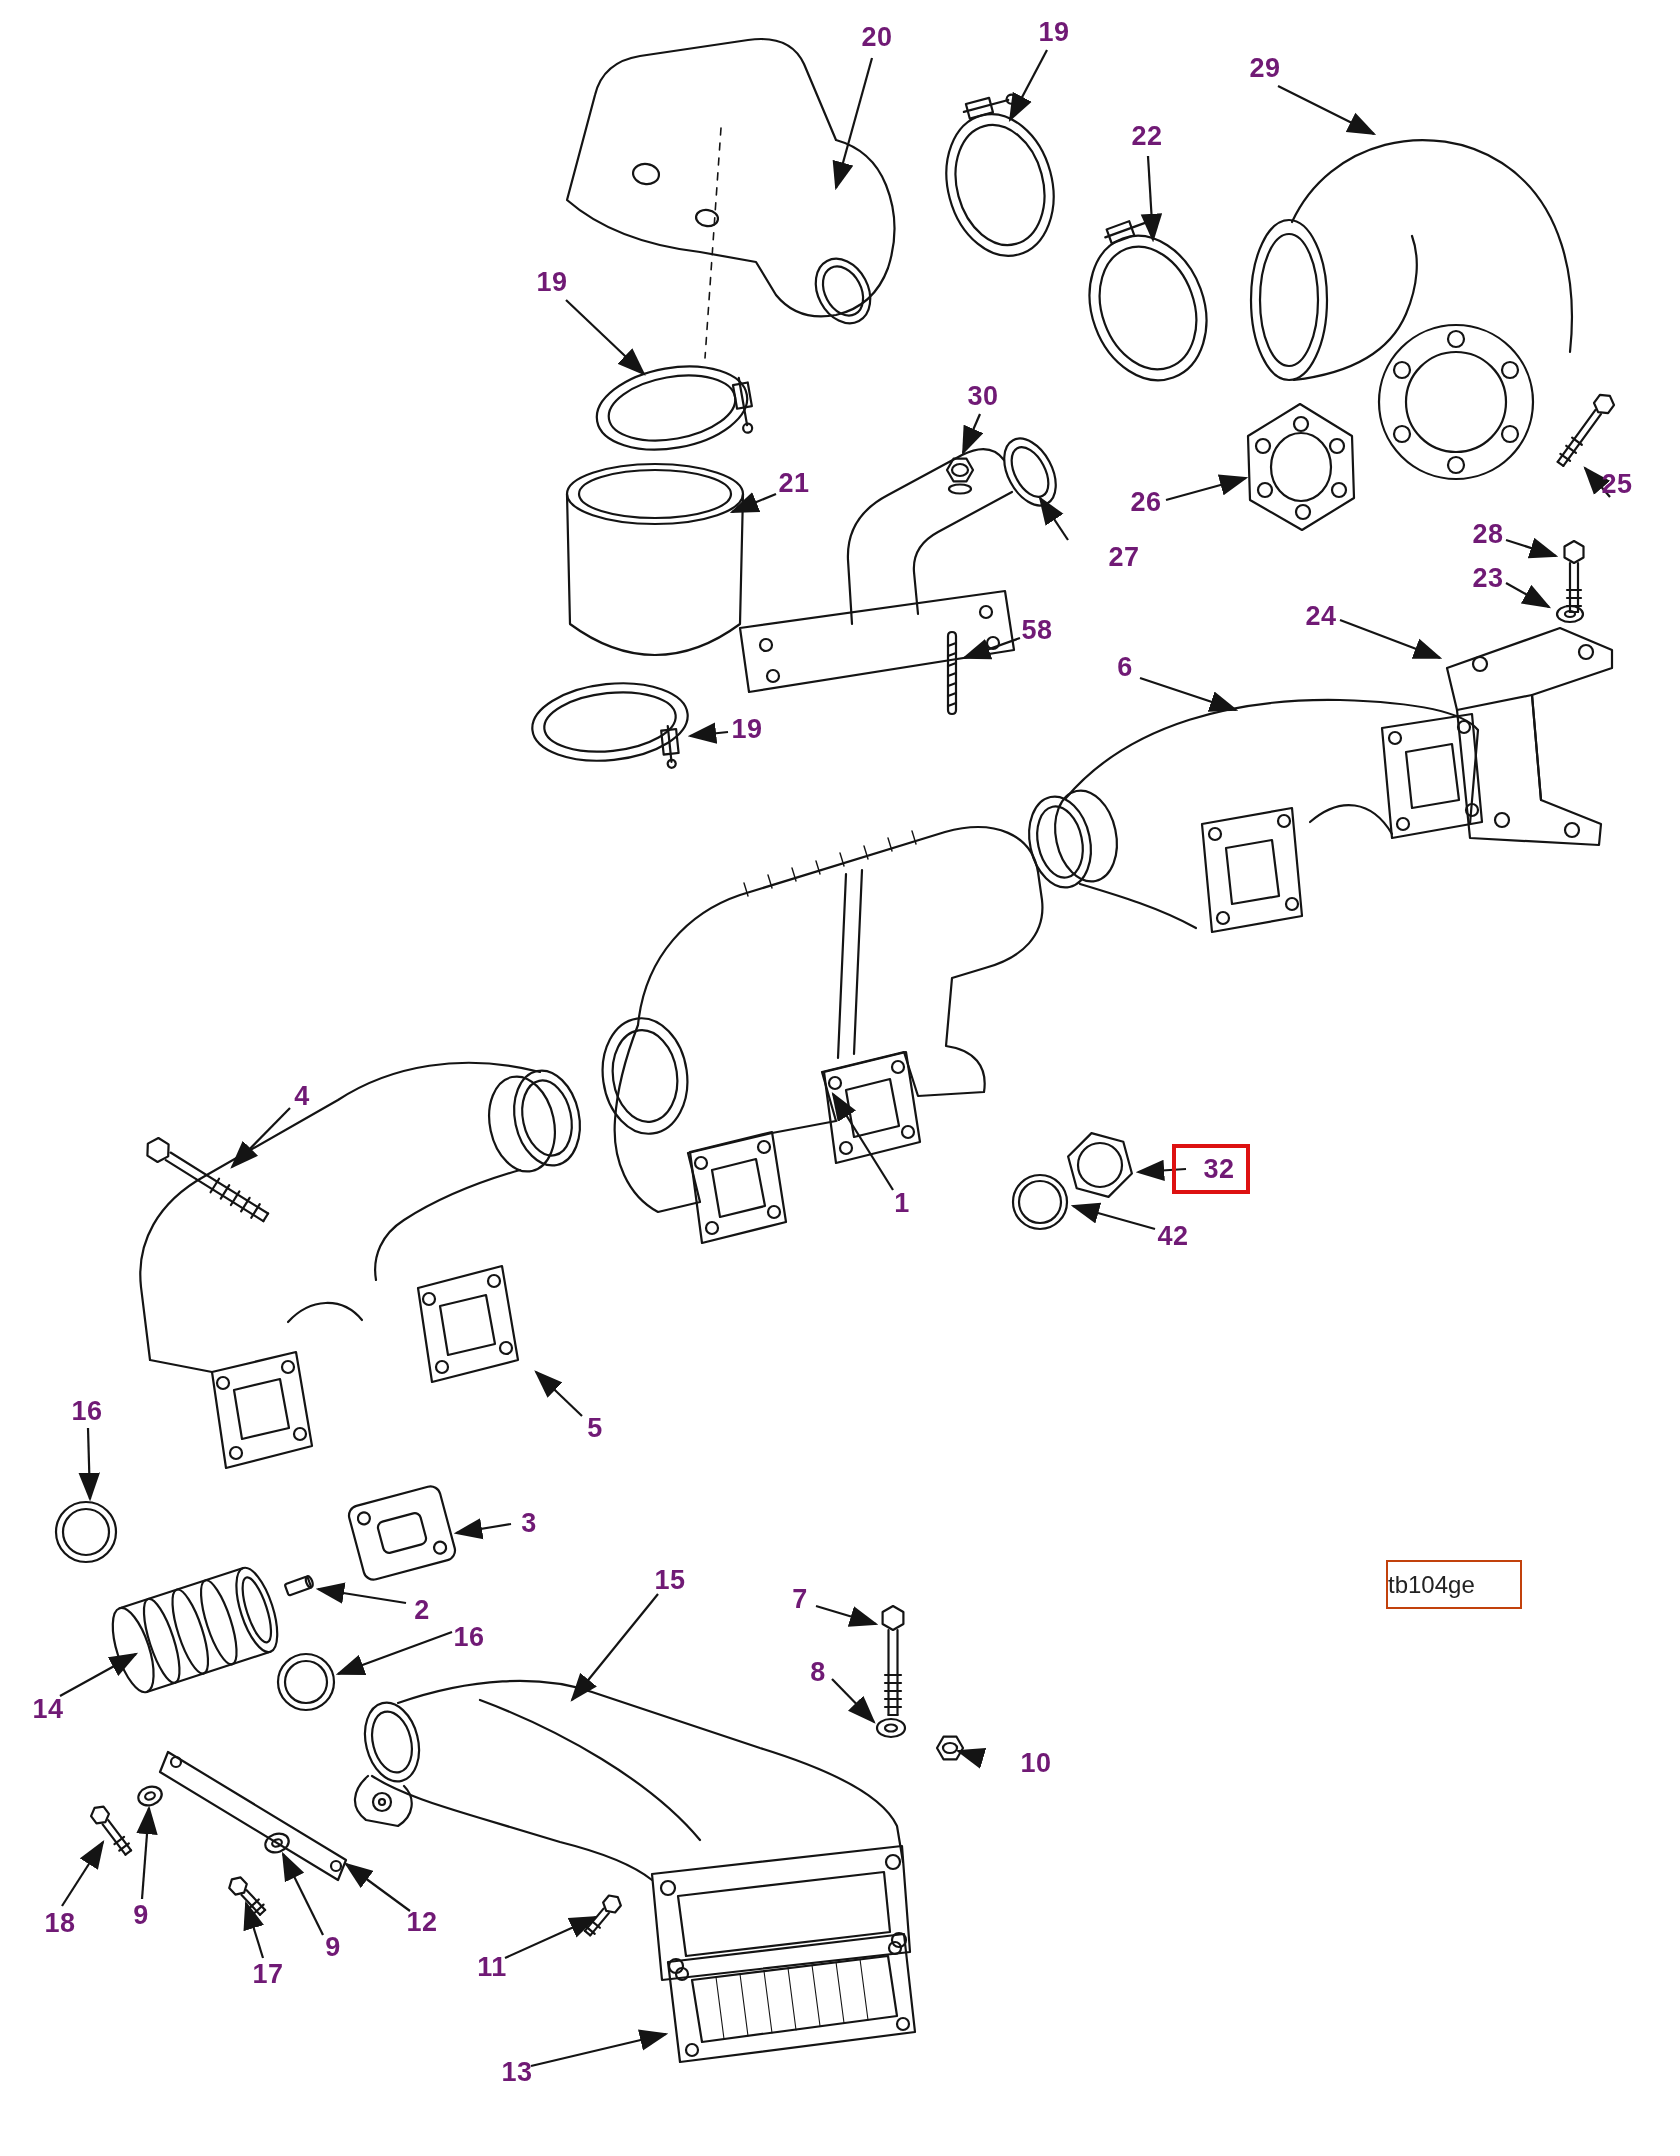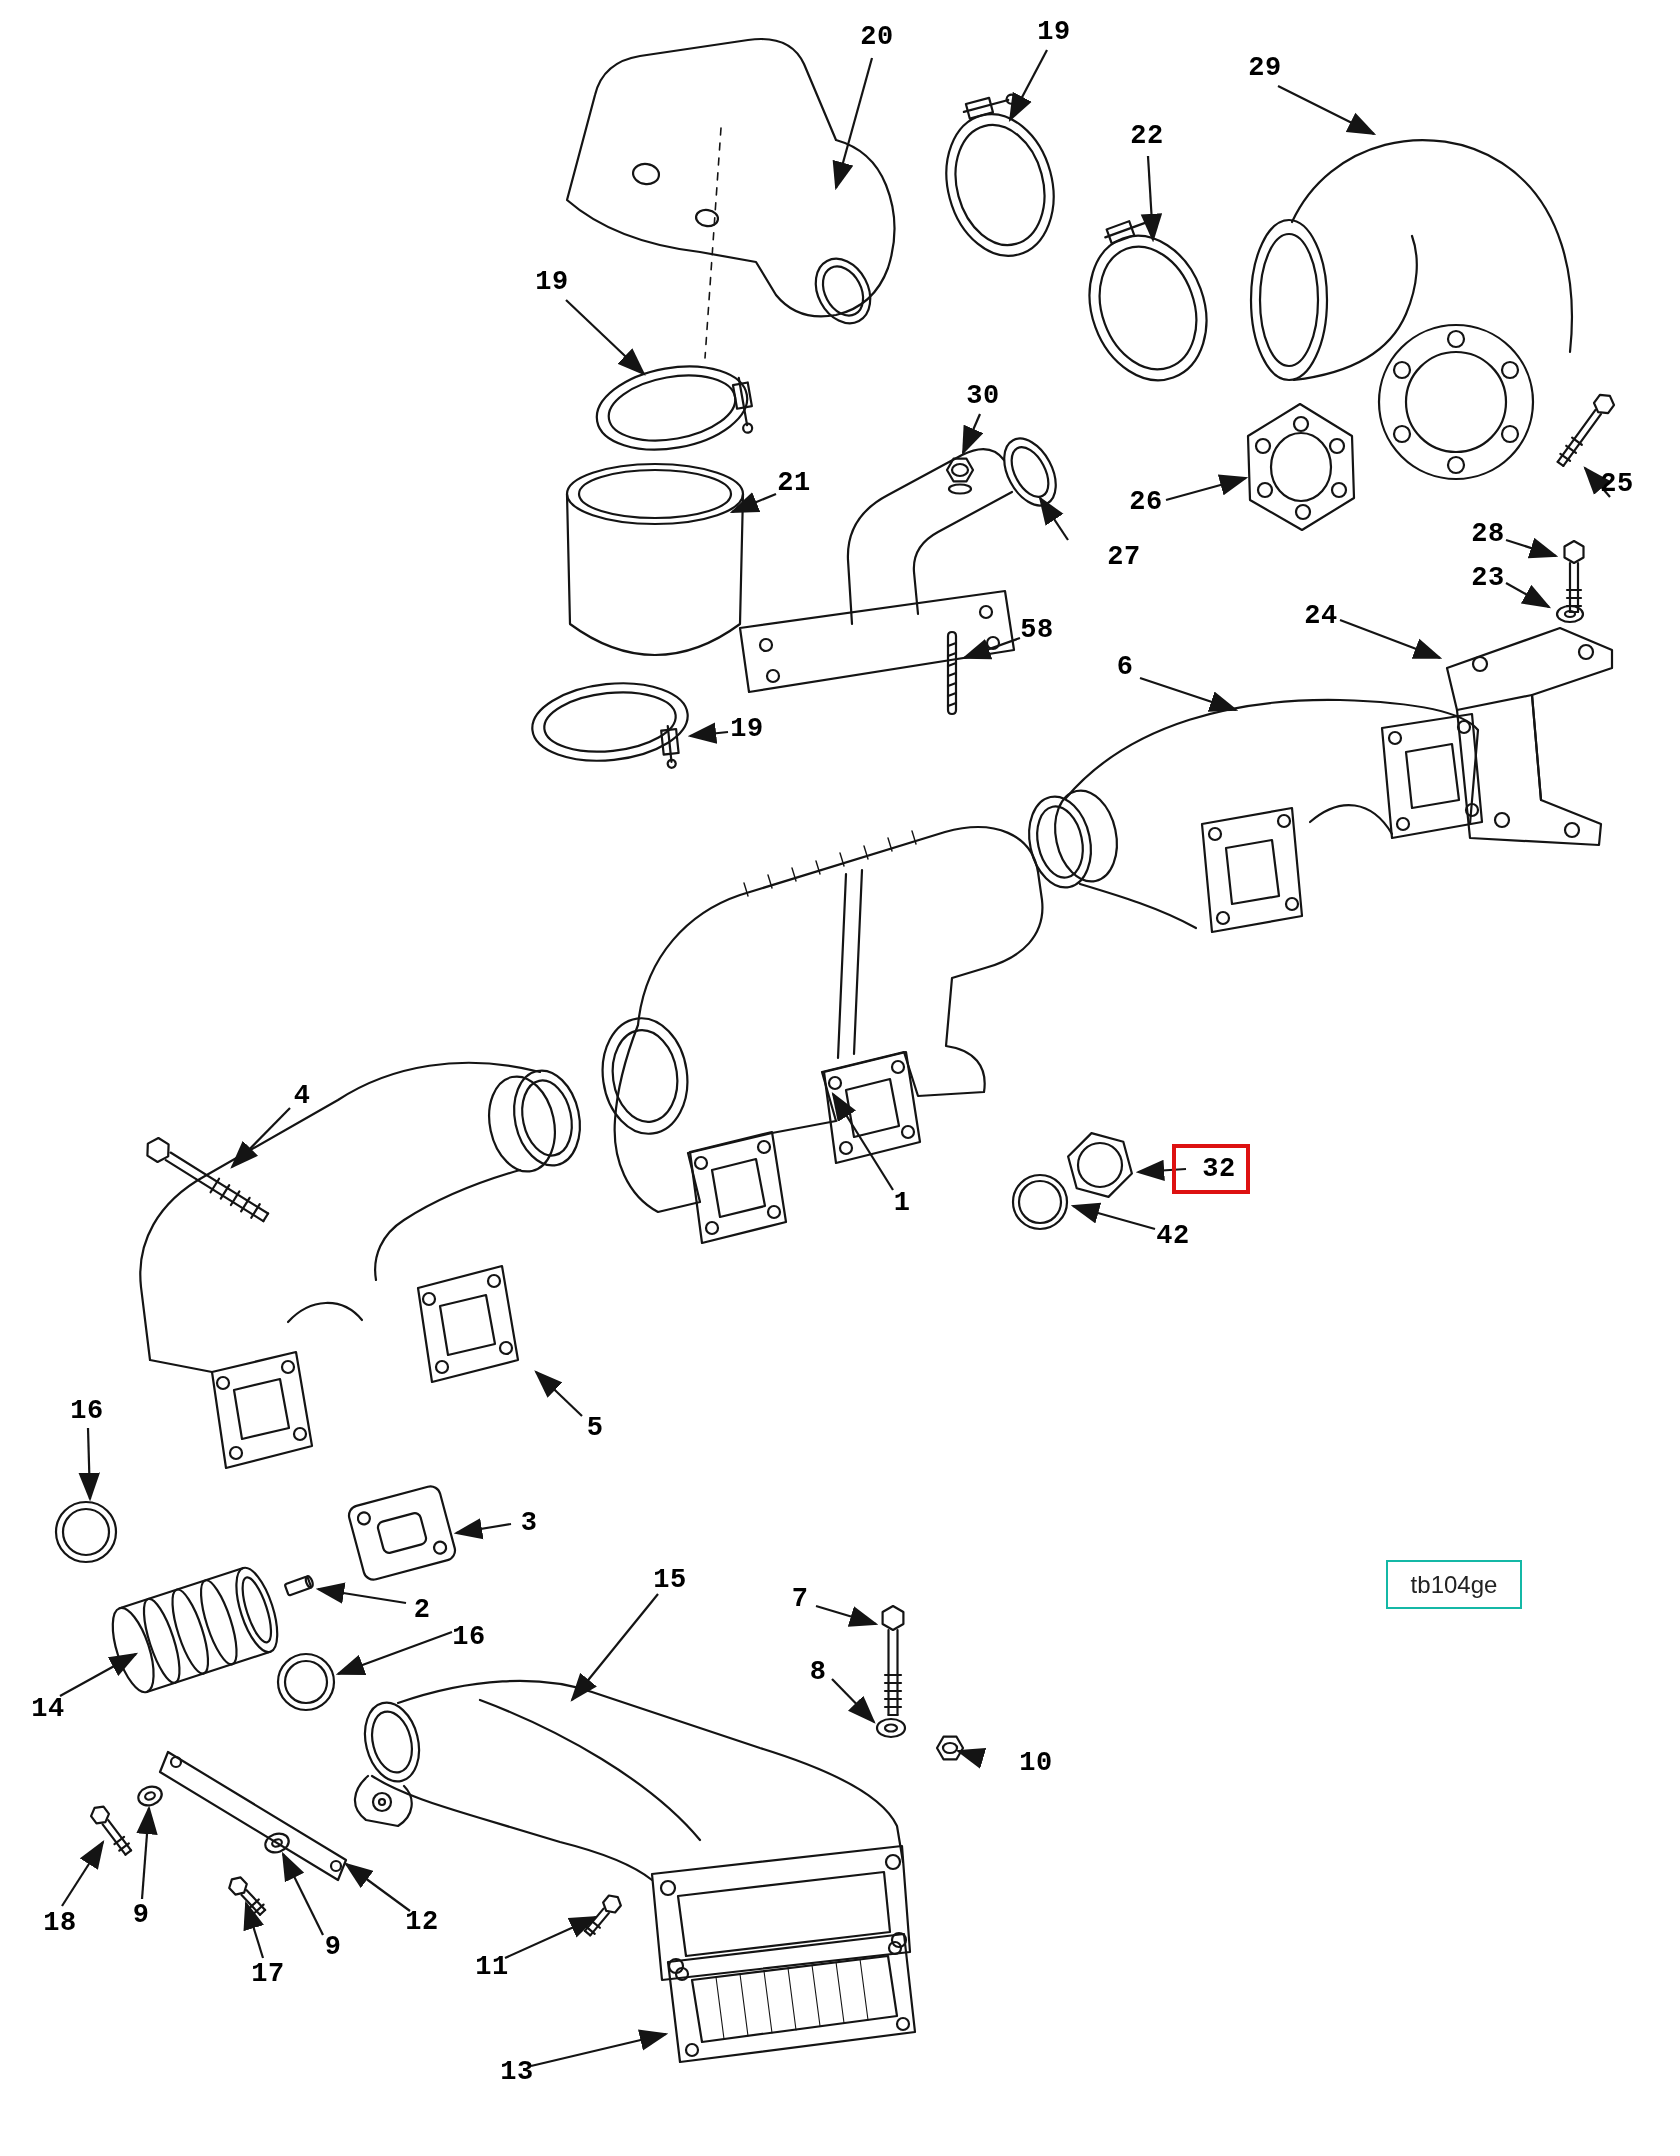--- a/index.html
+++ b/index.html
@@ -2,28 +2,28 @@
 <html><head>
 <meta charset="utf-8">
 <style>
   * { margin:0; padding:0; box-sizing:border-box; }
   html,body { background:#ffffff; }
   body { font-family:"Liberation Sans", sans-serif; }
   .page { position:relative; width:1680px; height:2156px; background:#ffffff; overflow:hidden; }
   .art-svg { position:absolute; left:0; top:0; }
   .callout {
     position:absolute; transform:translate(-50%,-50%);
-    font-weight:bold; font-size:27px; color:#000000; letter-spacing:.5px;
-    user-select:none; white-space:nowrap; z-index:3;font-family:Liberation Mono, monospace;
+    font-weight:bold; font-size:27px; color:#701a75; letter-spacing:.5px;
+    user-select:none; white-space:nowrap; z-index:3;
   }
   .highlight-box {
     position:absolute; border:4px solid #dd1111; background:transparent; z-index:2;
   }
   .figure-code {
-    position:absolute; border:2px solid #14b8a6; display:flex; align-items:center; justify-content:center;
+    position:absolute; border:2px solid #c2410c; display:flex; align-items:center; 
     font-size:24px; color:#222; z-index:3;
   }
 </style>
 </head>
 <body>
 
 <div class="page">
 
 <svg class="art-svg" width="1680" height="2156" viewBox="0 0 1680 2156">
   <defs>

